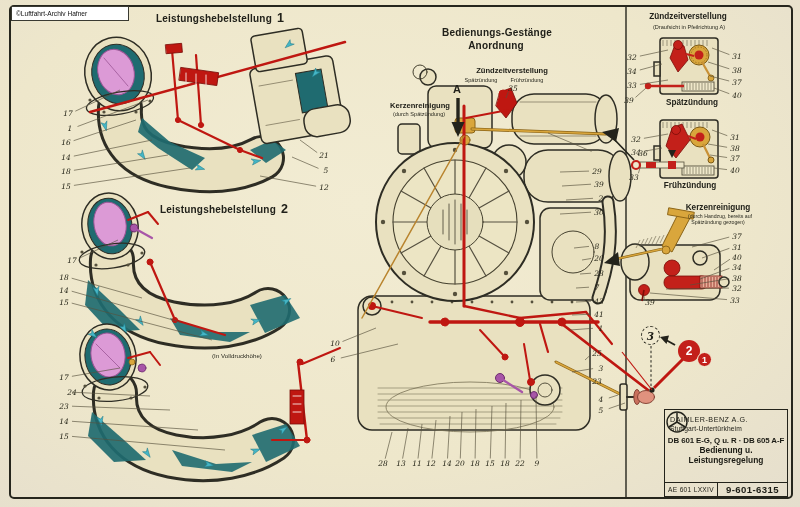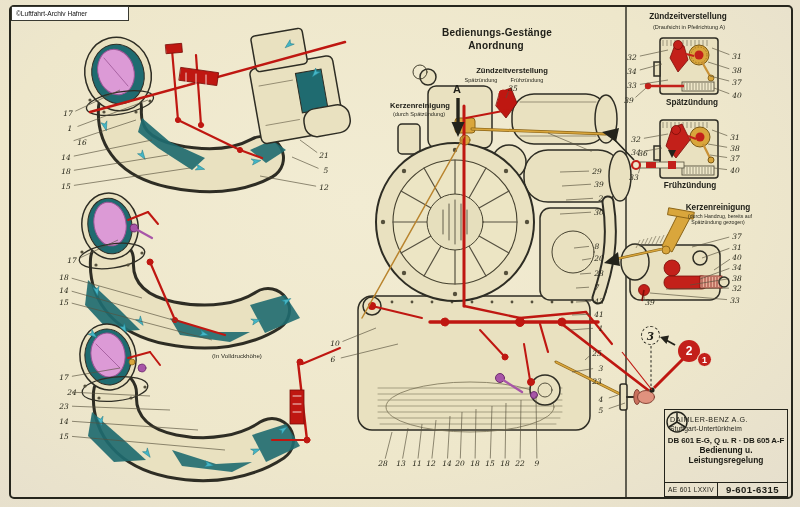--- a/index.html
+++ b/index.html
@@ -522,20 +522,22 @@
         <line x1="729.1" y1="278.7" x2="690" y2="285" class="leader"></line>
         <line x1="729.0" y1="288.1" x2="666" y2="289" class="leader"></line>
         <line x1="727.0" y1="299.6" x2="650" y2="293" class="leader"></line>
         <line x1="644.3" y1="298.8" x2="644" y2="296" class="leader"></line>
       </g>
 </svg>
 
 <div class="layer">
   <div id="watermark">©Luftfahrt-Archiv Hafner</div>
 
+  <div class="h" style="left:220px;top:11px"><span>Leistungshebelstellung</span><b class="fignum">1</b></div>
+  <div class="h" style="left:224px;top:202px"><span>Leistungshebelstellung</span><b class="fignum">2</b></div>
   <div class="h-sub" style="left:237px;top:352px">(In Volldruckhöhe)</div>
 
   <div class="h" style="left:497px;top:27px">Bedienungs-Gestänge</div>
   <div class="h" style="left:496px;top:40px">Anordnung</div>
 
   <div class="h-small" style="left:512px;top:66px">Zündzeitverstellung</div>
   <div class="h-tiny" style="left:481px;top:77px">Spätzündung</div>
   <div class="h-tiny" style="left:527px;top:77px">Frühzündung</div>
 
   <div class="h-small" style="left:420px;top:101px">Kerzenreinigung</div>
@@ -576,21 +578,21 @@
     <div class="tb-bottom">
       <div class="tb-code">AE 601 LXXIV</div>
       <div class="tb-num">9-601-6315</div>
     </div>
   </div>
 </div>
 
 <div class="layer" id="callout-layer">
       <span class="co" style="left: 68px; top: 113px;">17</span>
       <span class="co" style="left: 70px; top: 128px;">1</span>
-      <span class="co" style="left: 82px; top: 142px;">16</span>
+      <span class="co" style="left: 66px; top: 142px;">16</span>
       <span class="co" style="left: 66px; top: 157px;">14</span>
       <span class="co" style="left: 66px; top: 171px;">18</span>
       <span class="co" style="left: 66px; top: 186px;">15</span>
       <span class="co" style="left: 324px; top: 155px;">21</span>
       <span class="co" style="left: 326px; top: 170px;">5</span>
       <span class="co" style="left: 324px; top: 187px;">12</span>
       <span class="co" style="left: 72px; top: 260px;">17</span>
       <span class="co" style="left: 64px; top: 277px;">18</span>
       <span class="co" style="left: 64px; top: 290px;">14</span>
       <span class="co" style="left: 64px; top: 302px;">15</span>

